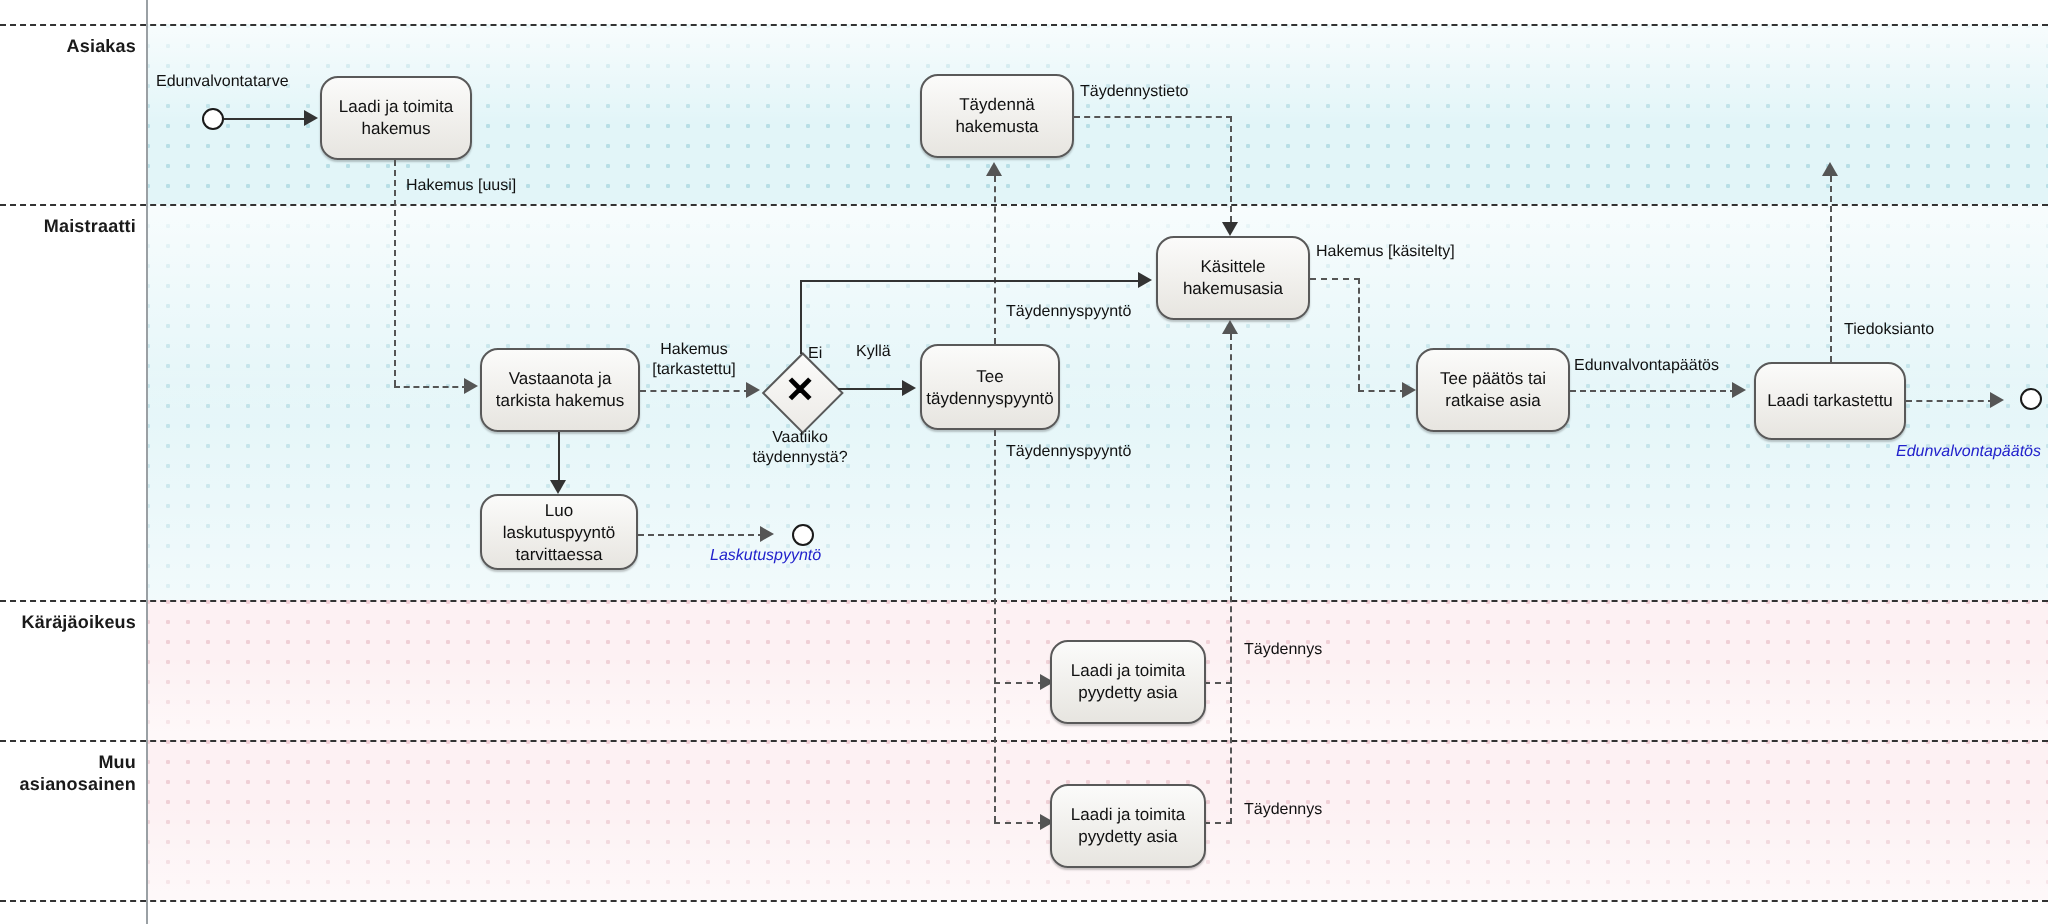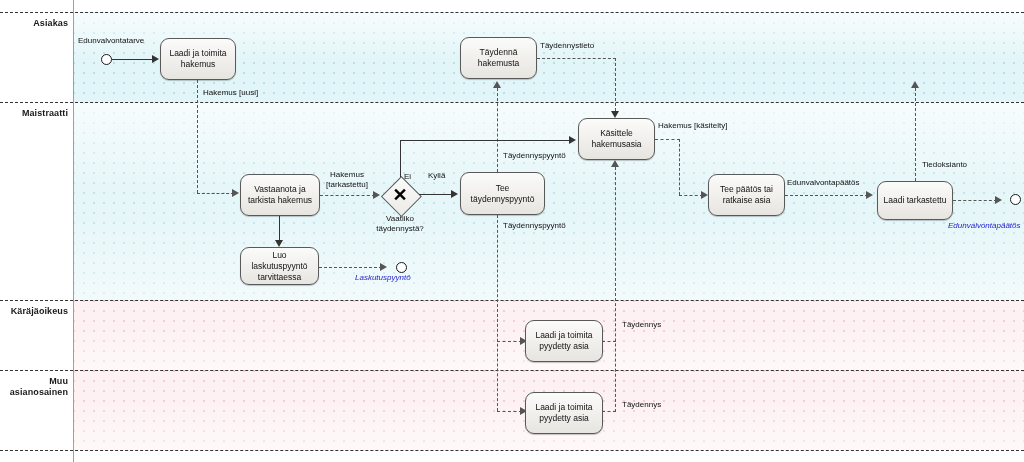--- a/index.html
+++ b/index.html
@@ -200,21 +200,21 @@
     <div class="x">✕</div>
   </div>
   <div class="elabel c" style="left:364px;top:214px;width:72px;">Vaatiiko
 täydennystä?</div>
   <div class="elabel" style="left:404px;top:159px;margin-top:13px;">Ei</div>
   <div class="elabel" style="left:428px;top:171px;">Kyllä</div>
 
   <div class="seq h" style="left:419px;top:194px;width:34px;"></div>
   <div class="arrow rightsolid" style="left:451px;top:190px;"></div>
 
-  <div class="task" style="left:460px;top:172px;width:85px;height:43px;">Tee
+  <div class="task" style="left:460px;top:172px;width:70px;height:43px;">Tee
 täydennyspyyntö</div>
 
   <div class="seq v" style="left:400px;top:140px;height:37px;"></div>
   <div class="seq h" style="left:400px;top:140px;width:170px;"></div>
   <div class="arrow rightsolid" style="left:569px;top:136px;"></div>
 
   <div class="elabel" style="left:503px;top:151px;">Täydennyspyyntö</div>
   <div class="elabel" style="left:503px;top:221px;">Täydennyspyyntö</div>
 
   <div class="task" style="left:578px;top:118px;width:77px;height:42px;">Käsittele

